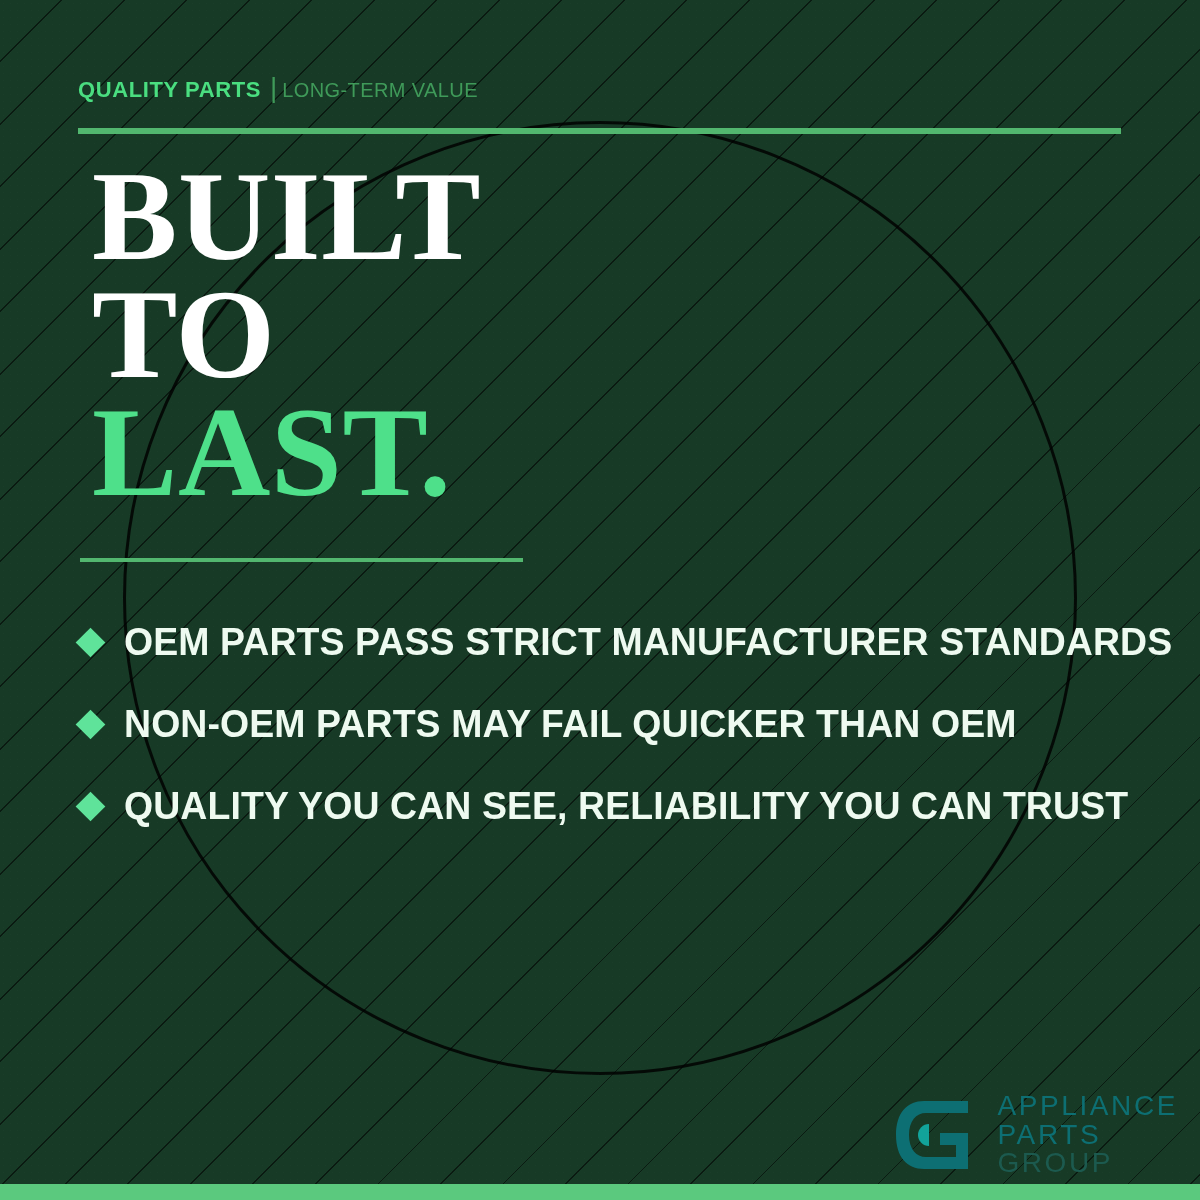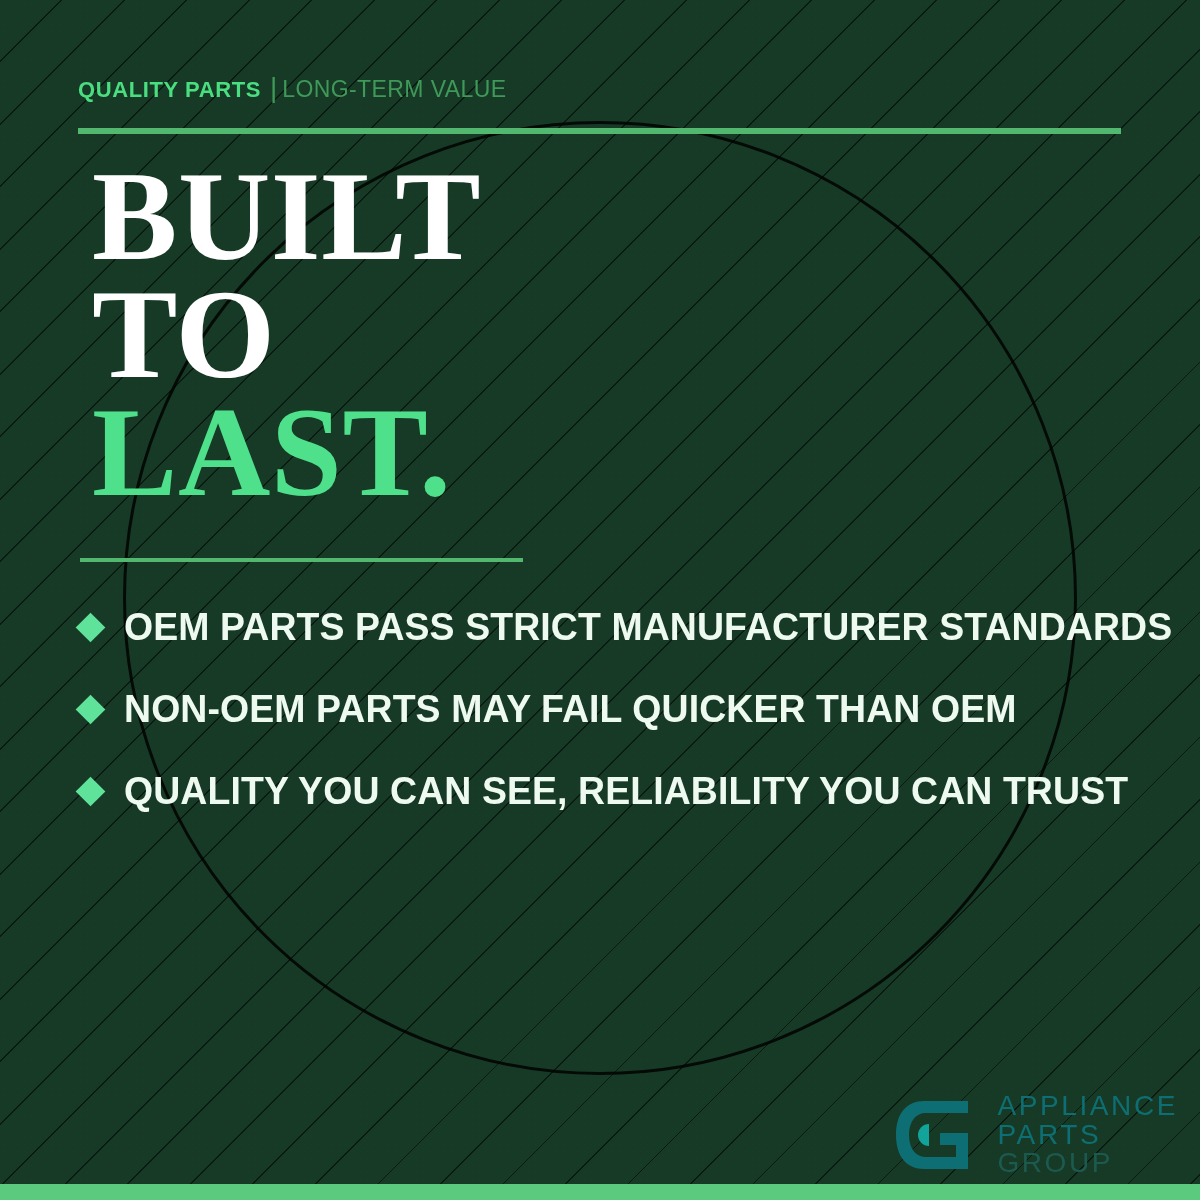--- a/index.html
+++ b/index.html
@@ -67,21 +67,21 @@
     letter-spacing: 0.6px;
     color: #4ade80;
   }
   #eyebrow .sep {
     font-size: 28px;
     font-weight: 400;
     color: #3f9a59;
     margin: 0 5px 0 9px;
   }
   #eyebrow .sub {
-    font-size: 23px;
+    font-size: 20px;
     font-weight: 400;
     letter-spacing: 0.4px;
     color: #3f9a59;
   }
 
   #header-rule {
     position: absolute;
     left: 78px;
     top: 128px;
     width: 1043px;
@@ -109,21 +109,21 @@
     top: 558px;
     width: 443px;
     height: 4px;
     background: #52b76f;
   }
 
   
   #bullets {
     position: absolute;
     left: 80px;
-    top: 586px;
+    top: 601px;
     width: 1070px;
   }
   .bullet {
     display: flex;
     align-items: center;
     height: 82px;
   }
   .bullet .diamond {
     flex: 0 0 auto;
     width: 21px;

